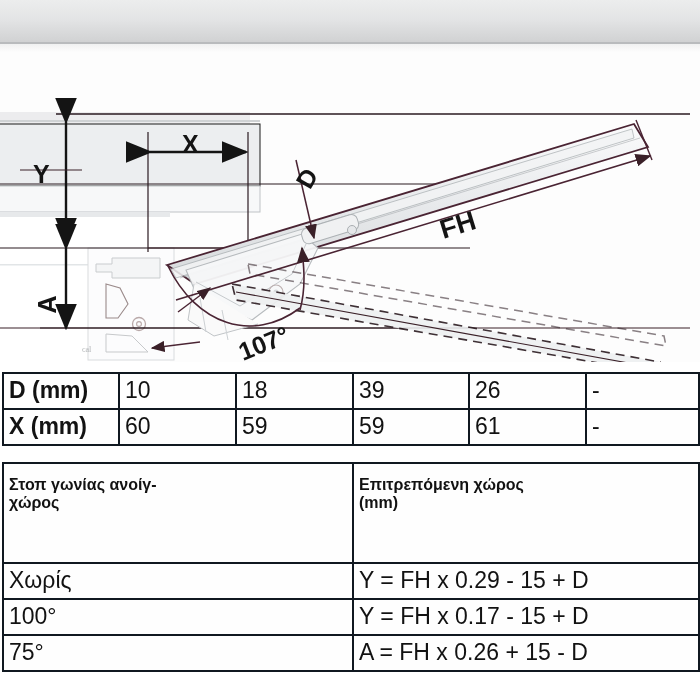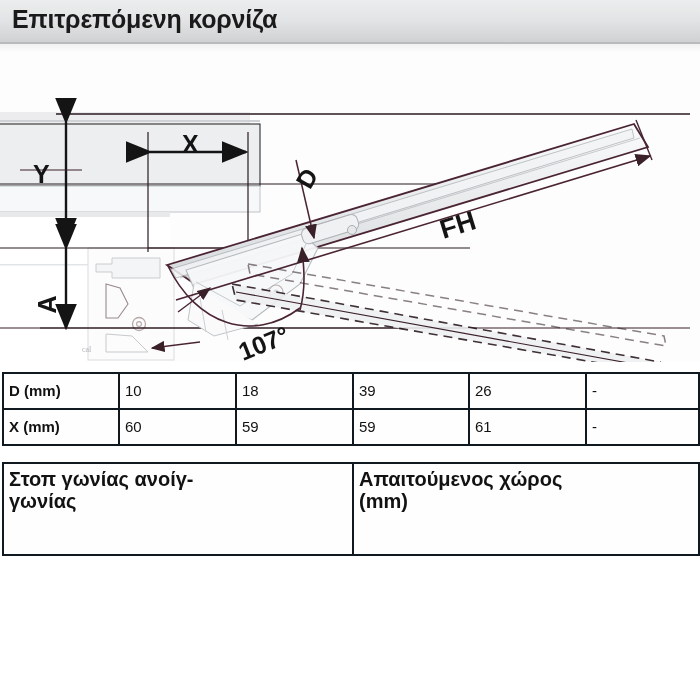--- a/index.html
+++ b/index.html
@@ -78,47 +78,46 @@
   .tbl {
     position: absolute;
     left: 2px;
     width: 696px;
     border-collapse: collapse;
     table-layout: fixed;
   }
   .tbl td {
     border: 2px solid #101820;
     padding: 2px 5px;
-    font-size: 15px;
+    font-size: 23px;
     color: #121212;
     vertical-align: middle;
     background: #fefefe;
     line-height: 1.12;
   }
   #tbl-dims { top: 372px; }
   #tbl-dims td { height: 30px; }
   #tbl-dims td.k { font-weight: bold; }
 
   #tbl-space { top: 462px; }
   #tbl-space td { height: 30px; }
   #tbl-space td.hd {
     font-weight: bold;
-    font-size: 20px;
+    font-size: 16px;
     height: 84px;
     vertical-align: top;
-    padding-top: 4px;
+    padding-top: 12px;
   }
 </style>
 </head>
 <body>
 
 <div id="page">
 
   <div class="header-band">
-    <div class="header-title">Επιτρεπόμενη κορνίζα</div>
     <div class="hdr-line"></div>
   </div>
   <div class="header-shadow"></div>
 
   <div class="diagram">
     <svg width="700" height="310" viewBox="0 0 700 310">
       <defs>
         <marker id="ah" markerWidth="11" markerHeight="9" refX="10" refY="4.5" orient="auto">
           <polygon points="0,0 11,4.5 0,9" fill="#141414"></polygon>
         </marker>
@@ -265,23 +264,35 @@
 
   <table class="tbl" id="tbl-space">
     <colgroup>
         <col style="width:350px">
         <col style="width:346px">
       </colgroup>
     <tbody>
       <tr>
         <td class="hd">
           <span>Στοπ γωνίας ανοίγ-</span><br>
-          <span>γωνίας</span>
+          <span>χώρος</span>
         </td>
         <td class="hd">
-          <span>Απαιτούμενος χώρος</span><br>
+          <span>Επιτρεπόμενη χώρος</span><br>
           <span>(mm)</span>
         </td>
       </tr>
+      <tr>
+        <td>Χωρίς</td>
+        <td>Y = FH x 0.29 - 15 + D</td>
+      </tr>
+      <tr>
+        <td>100°</td>
+        <td>Y = FH x 0.17 - 15 + D</td>
+      </tr>
+      <tr>
+        <td>75°</td>
+        <td>A = FH x 0.26 + 15 - D</td>
+      </tr>
     </tbody>
   </table>
 
 </div>
 
 </body></html>

